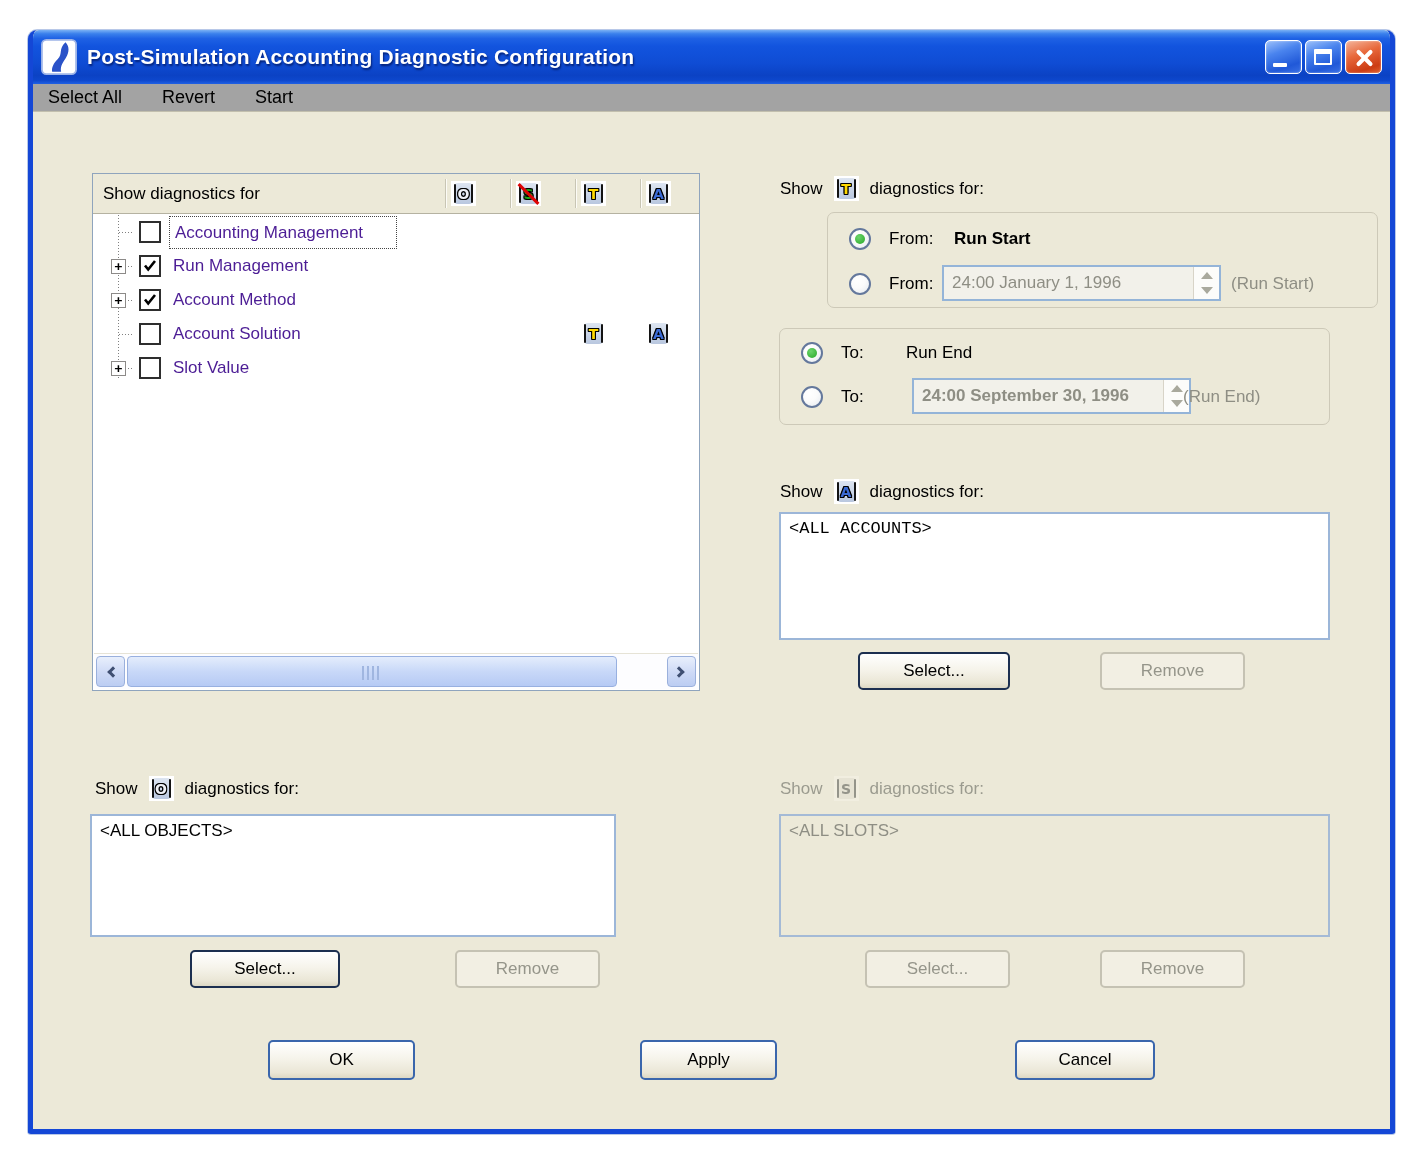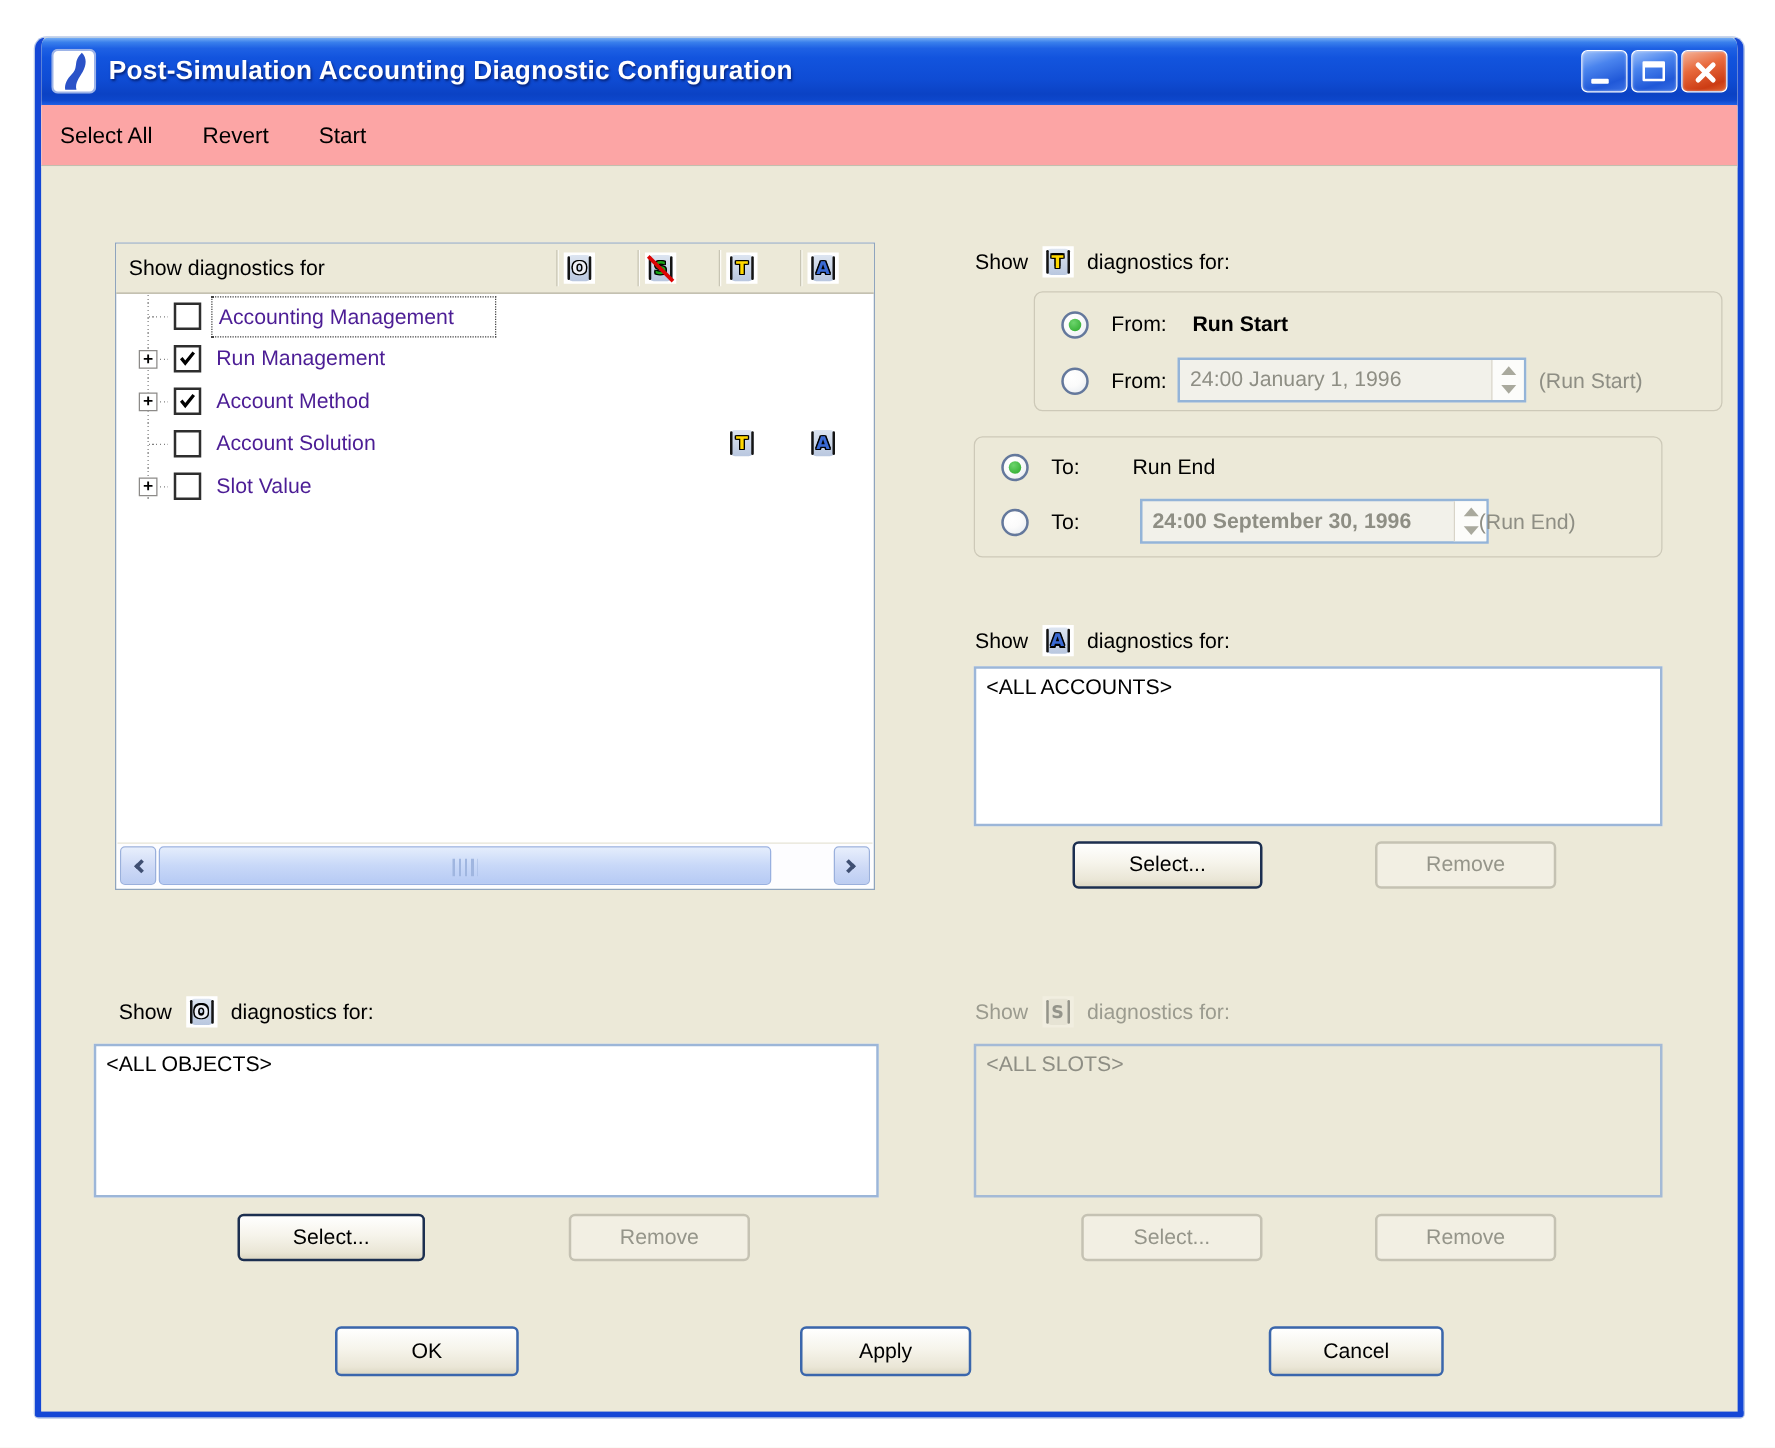--- a/index.html
+++ b/index.html
@@ -32,21 +32,21 @@
     box-shadow:inset 0 0 2px rgba(255,255,255,.6);
   }
   .tb-btn.close { background:linear-gradient(160deg,#f4b49a 0%,#e8693c 40%,#cc3c14 80%,#e0602e 100%); }
   .glyph-min { position:absolute; left:7px; bottom:6px; width:14px; height:4px; background:#fff; border-radius:1px; }
   .glyph-max { position:absolute; left:8px; top:8px; width:18px; height:16px; border:2px solid #fff; border-top-width:5px; border-radius:1px; }
   .glyph-x1,.glyph-x2 { position:absolute; left:8px; top:15px; width:21px; height:4px; background:#fff; border-radius:2px; }
   .glyph-x1 { transform:rotate(45deg); } .glyph-x2 { transform:rotate(-45deg); }
 
   
   .menubar {
-    height:49px; background:#fca5a5; display:flex; align-items:center; gap:40px;
+    height:28px; background:#a3a3a3; display:flex; align-items:center; gap:40px;
     padding-left:15px; border-bottom:1px solid #c2bfae; box-shadow:0 1px 0 #fbfaf4;
     font-size:18px; color:#000;
   }
   .menu-item { cursor:default; }
 
   
   .content { position:relative; width:100%; height:1009px; background:#ece9d8; font-size:17px; }
 
   
   .tree-panel { position:absolute; left:59px; top:61px; width:608px; height:518px; background:#fff; border:1px solid #8fa4bd; }
@@ -291,36 +291,36 @@
 
     <div class="sec-label" style="left:747px; top:367px;">
       <span>Show</span>
       <span class="icon-box">
           <span class="tag">
             <span class="lt lt-A">A</span>
           </span>
         </span>
       <span>diagnostics for:</span>
     </div>
-    <div class="listbox" style="left:746px; top:400px; width:551px; height:128px;">
+    <div class="listbox" style="left:746px; top:400px; width:551px; height:128px;font-family:Liberation Mono, monospace;">
       <span>&lt;ALL ACCOUNTS&gt;</span>
     </div>
     <button class="btn strong" style="left:825px; top:540px; width:152px;">Select...</button>
     <button class="btn disabled" style="left:1067px; top:540px; width:145px;">Remove</button>
 
     <div class="sec-label" style="left:62px; top:664px;">
       <span>Show</span>
       <span class="icon-box">
           <span class="tag">
             <span class="lt lt-O">O</span>
           </span>
         </span>
       <span>diagnostics for:</span>
     </div>
-    <div class="listbox" style="left:42px; top:702px; width:628px; height:123px;">
+    <div class="listbox" style="left:57px; top:702px; width:526px; height:123px;">
       <span>&lt;ALL OBJECTS&gt;</span>
     </div>
     <button class="btn strong" style="left:157px; top:838px; width:150px;">Select...</button>
     <button class="btn disabled" style="left:422px; top:838px; width:145px;">Remove</button>
 
     <div class="sec-label dis" style="left:747px; top:664px;">
       <span>Show</span>
       <span class="icon-box dis">
           <span class="tag dis">
             <span class="lt lt-S">S</span>

